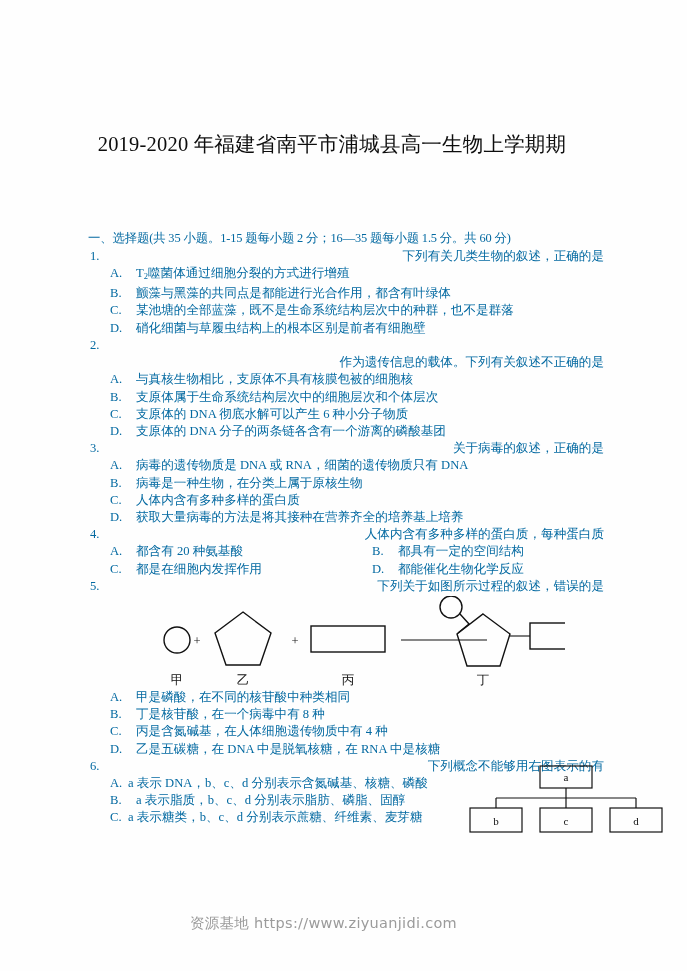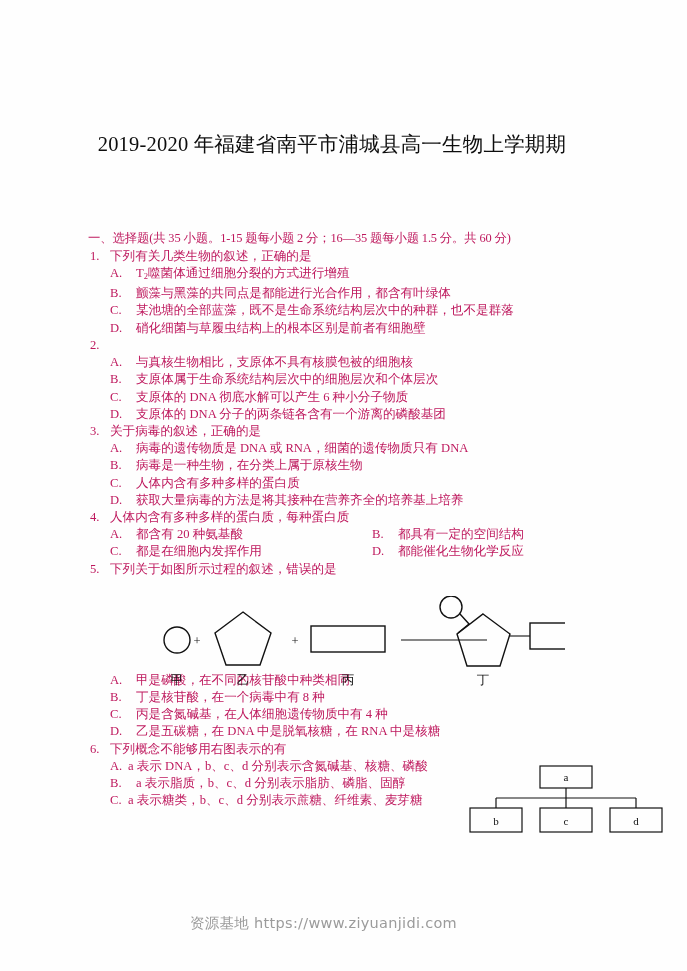--- a/index.html
+++ b/index.html
@@ -37,21 +37,21 @@
   }
 
   
   .body-col {
     position: absolute;
     left: 88px;
     top: 230px;
     width: 516px;
     font-size: 12.6px;
     line-height: 16.9px;
-    color: #be185d;
+    color: #0369a1;
   }
 
   .section-head {
     font-size: 12.4px;
     line-height: 17px;
     margin-bottom: 1px;
     white-space: nowrap;
     letter-spacing: -0.15px;
   }
 
@@ -67,20 +67,21 @@
   }
   .q-num {
     width: 22px;
     flex: 0 0 22px;
     text-align: left;
     padding-left: 2px;
     box-sizing: border-box;
   }
   .q-text {
     flex: 1 1 auto;
+    text-align: right;
   }
 
   .opts {
     margin-left: 22px;
   }
   .opt {
     display: flex;
     align-items: flex-start;
     line-height: 17.2px;
   }
@@ -190,20 +191,21 @@
           <span class="opt-text">硝化细菌与草履虫结构上的根本区别是前者有细胞壁</span>
         </div>
       </div>
     </div>
 
     <div class="q">
       <div class="q-stem">
         <span class="q-num">2.</span>
         <span class="q-text">
           <br>
+          <span>作为遗传信息的载体。下列有关叙述不正确的是</span>
         </span>
       </div>
       <div class="opts">
         <div class="opt">
           <span class="opt-letter">A.</span>
           <span class="opt-text">与真核生物相比，支原体不具有核膜包被的细胞核</span>
         </div>
         <div class="opt">
           <span class="opt-letter">B.</span>
           <span class="opt-text">支原体属于生命系统结构层次中的细胞层次和个体层次</span>

